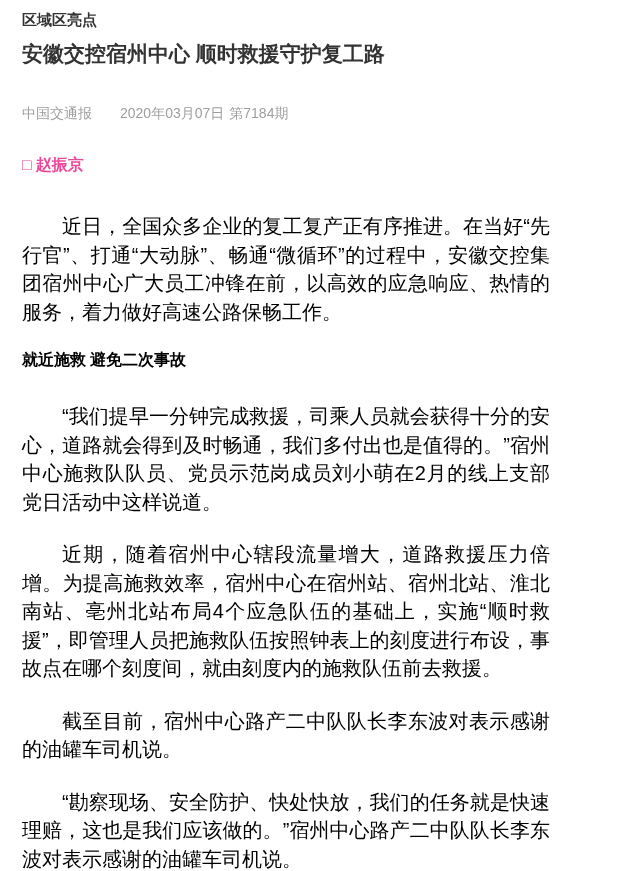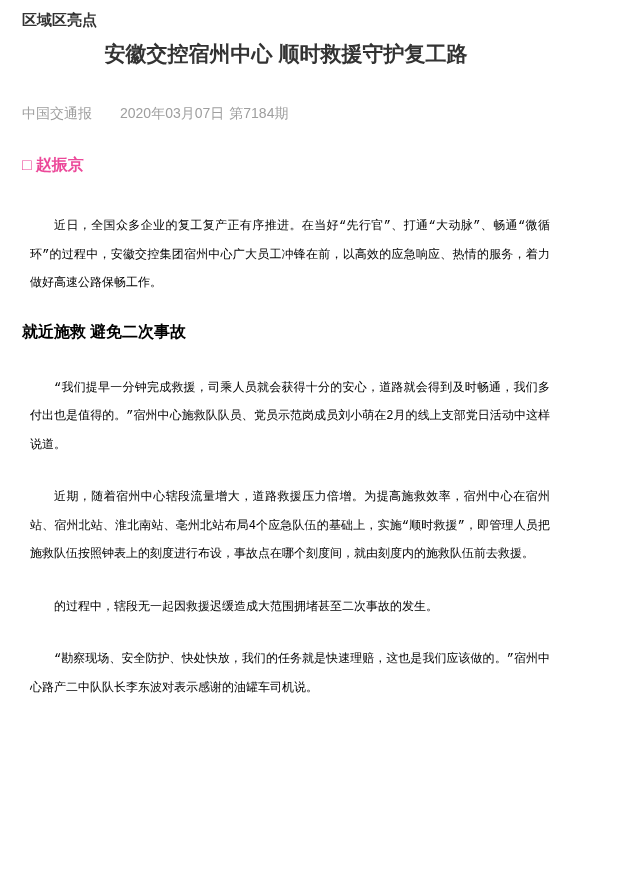--- a/index.html
+++ b/index.html
@@ -24,45 +24,44 @@
     color: #333333;
     margin: 0 0 10px 0;
   }
   .title {
     font-family: "Liberation Sans", "DejaVu Sans", sans-serif;
     font-size: 21px;
     font-weight: bold;
     line-height: 28px;
     color: #333333;
     margin: 0 0 36px 0;
-    text-align: center;
   }
   .byline {
     font-family: "Liberation Sans", "DejaVu Sans", sans-serif;
     font-size: 14px;
     line-height: 18px;
     color: #9e9e9e;
     margin: 16px 0 34px 0;
   }
   .byline .src { margin-right: 28px; }
   .byline .issue { margin-left: 5px; }
   .author {
     font-family: "Liberation Serif", "DejaVu Serif", serif;
     font-size: 16px;
     font-weight: bold;
     line-height: 18px;
     color: #ec4899;
     margin: 0 0 38px 0;
   }
   .article p.paragraph {
-    font-family: Liberation Mono, monospace;
-    font-size: 12px;
+    font-family: Liberation Sans, sans-serif;
+    font-size: 20px;
     line-height: 28.5px;
     color: #000000;
-    margin: 0 0 24px 8px;
+    margin: 0 0 24px 0;
     text-indent: 2em;
     text-align: justify;
   }
   .article h2.heading {
     font-family: "Liberation Serif", "DejaVu Serif", serif;
     font-size: 16px;
     font-weight: bold;
     line-height: 20px;
     color: #000000;
     margin: 4px 0 32px 0;
@@ -81,17 +80,17 @@
     <span class="src">中国交通报</span><span class="date">2020年03月07日</span><span class="issue">第7184期</span>
   </div>
 
   <div class="author">□ 赵振京</div>
 
   <div class="article">
       <p class="paragraph">近日，全国众多企业的复工复产正有序推进。在当好“先行官”、打通“大动脉”、畅通“微循环”的过程中，安徽交控集团宿州中心广大员工冲锋在前，以高效的应急响应、热情的服务，着力做好高速公路保畅工作。</p>
       <h2 class="heading">就近施救 避免二次事故</h2>
       <p class="paragraph">“我们提早一分钟完成救援，司乘人员就会获得十分的安心，道路就会得到及时畅通，我们多付出也是值得的。”宿州中心施救队队员、党员示范岗成员刘小萌在2月的线上支部党日活动中这样说道。</p>
       <p class="paragraph">近期，随着宿州中心辖段流量增大，道路救援压力倍增。为提高施救效率，宿州中心在宿州站、宿州北站、淮北南站、亳州北站布局4个应急队伍的基础上，实施“顺时救援”，即管理人员把施救队伍按照钟表上的刻度进行布设，事故点在哪个刻度间，就由刻度内的施救队伍前去救援。</p>
-      <p class="paragraph">的过程中，辖段无一起因救援迟缓造成大范围拥堵甚至二次事故的发生。</p>
+      <p class="paragraph">截至目前，宿州中心路产二中队队长李东波对表示感谢的油罐车司机说。</p>
       <p class="paragraph">“勘察现场、安全防护、快处快放，我们的任务就是快速理赔，这也是我们应该做的。”宿州中心路产二中队队长李东波对表示感谢的油罐车司机说。</p>
     </div>
 
 </div>
 
 </body></html>

